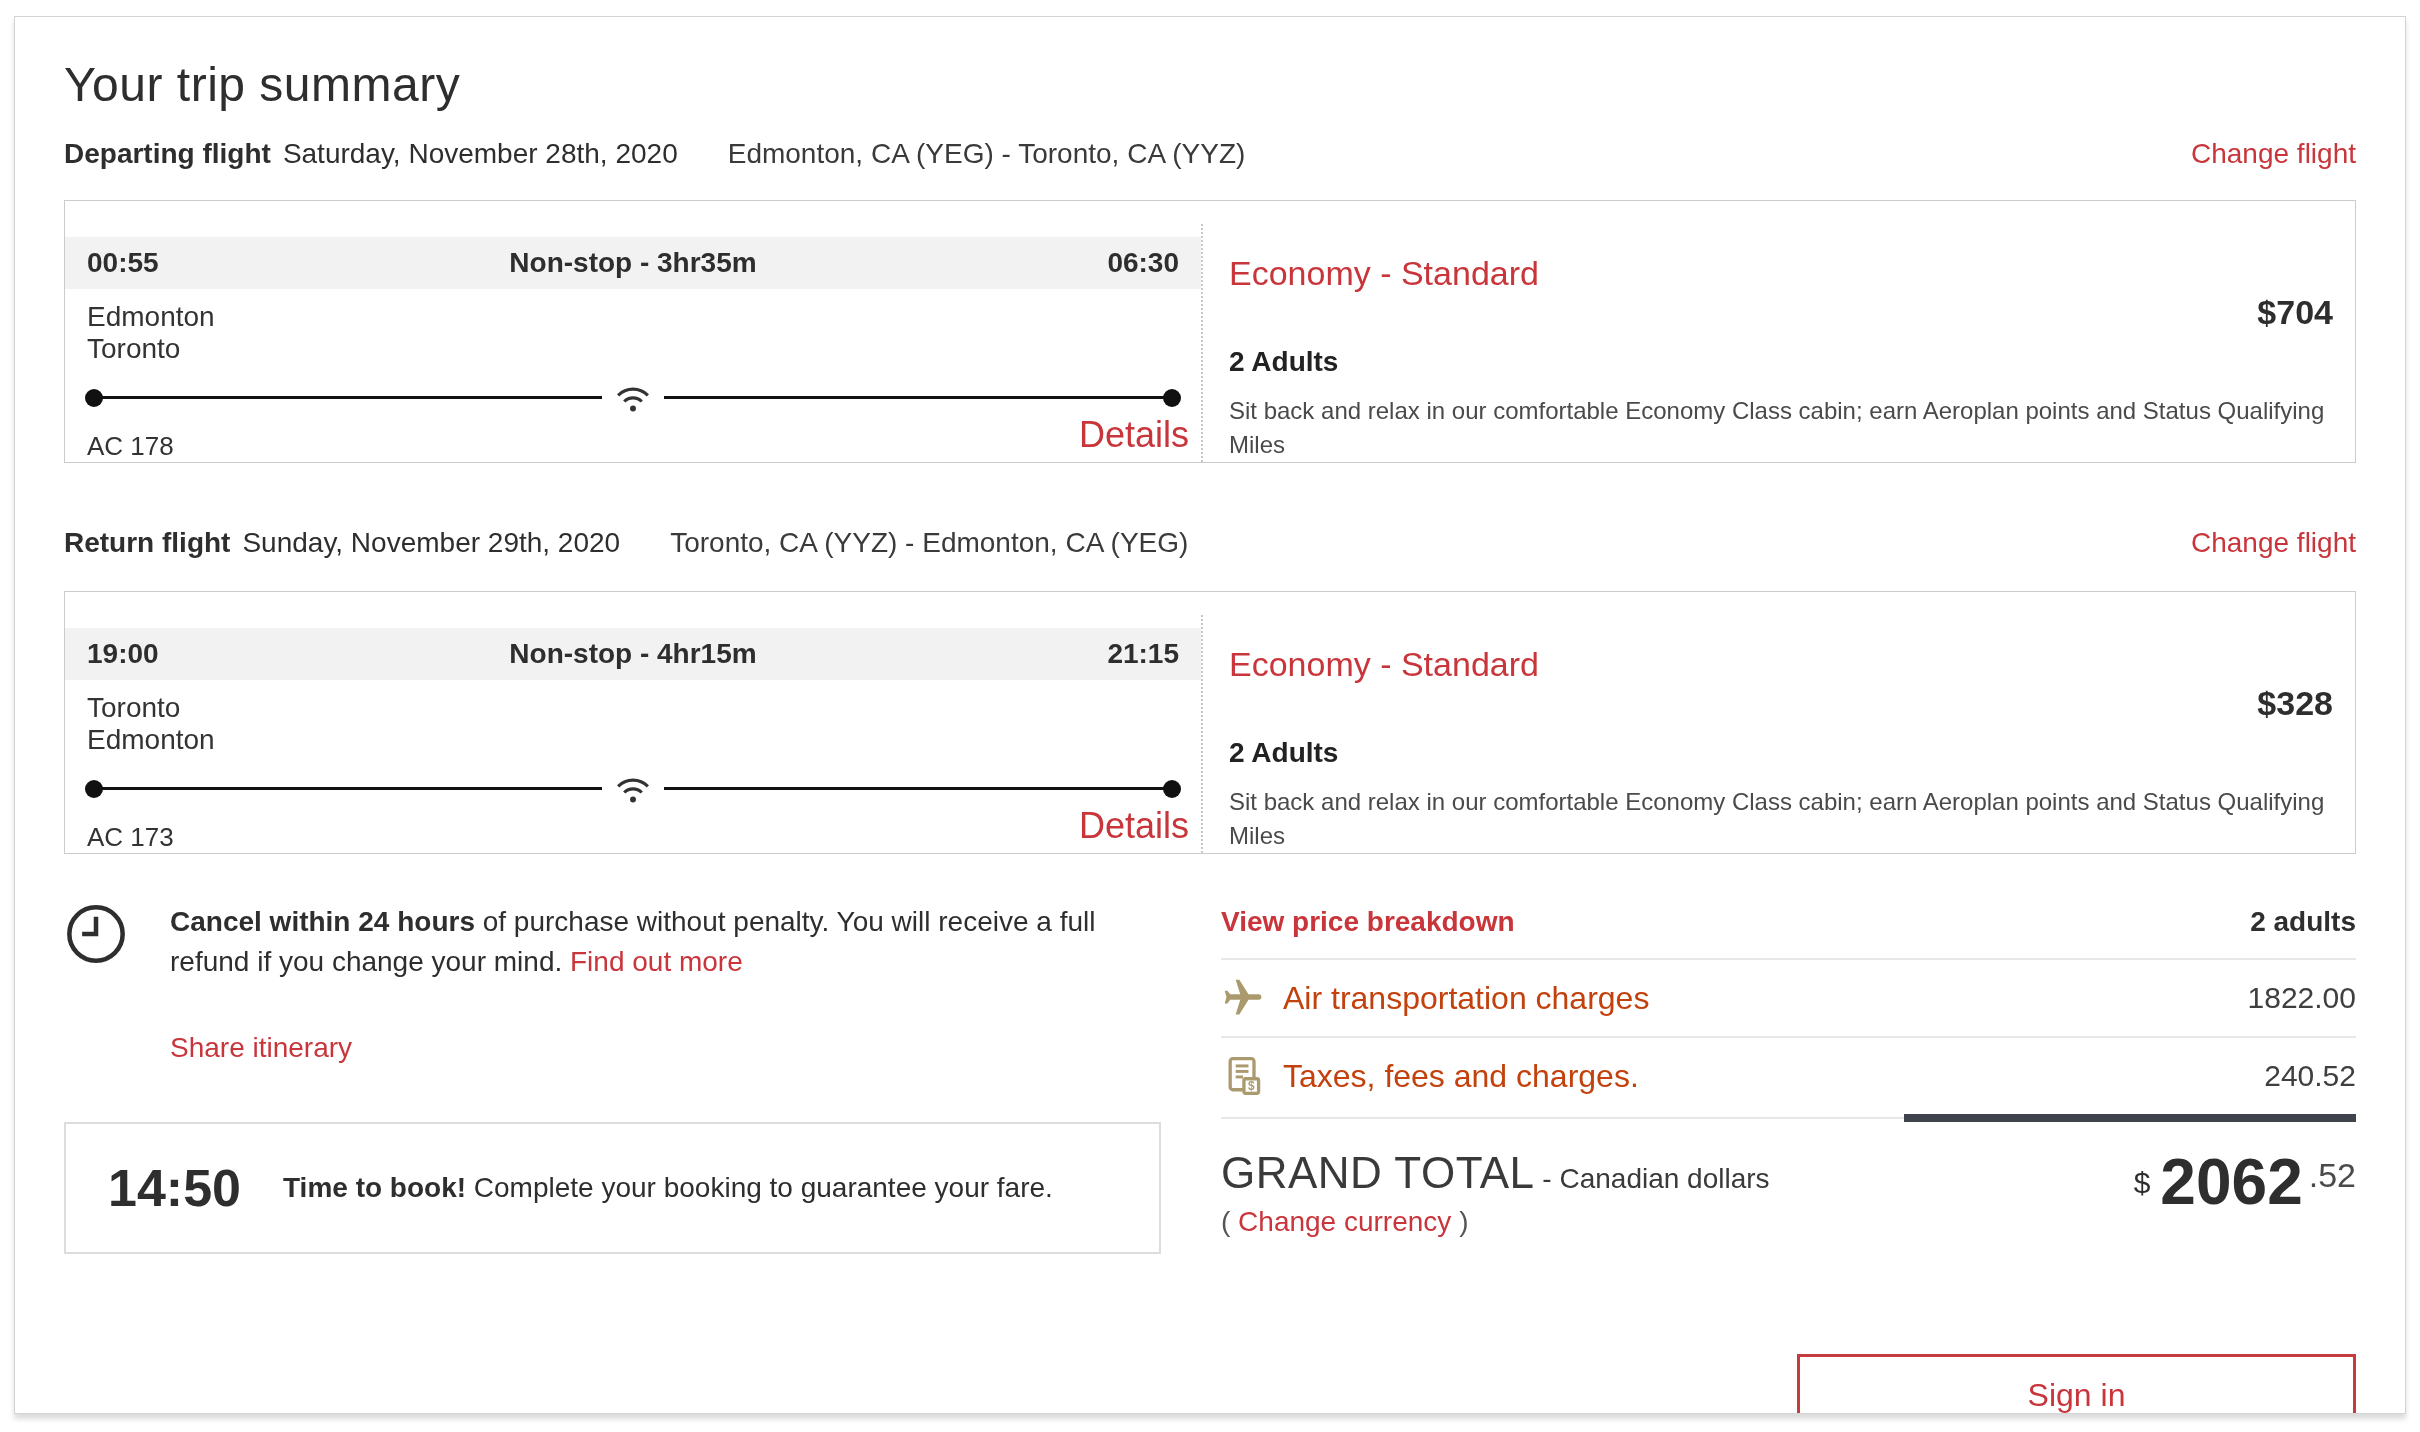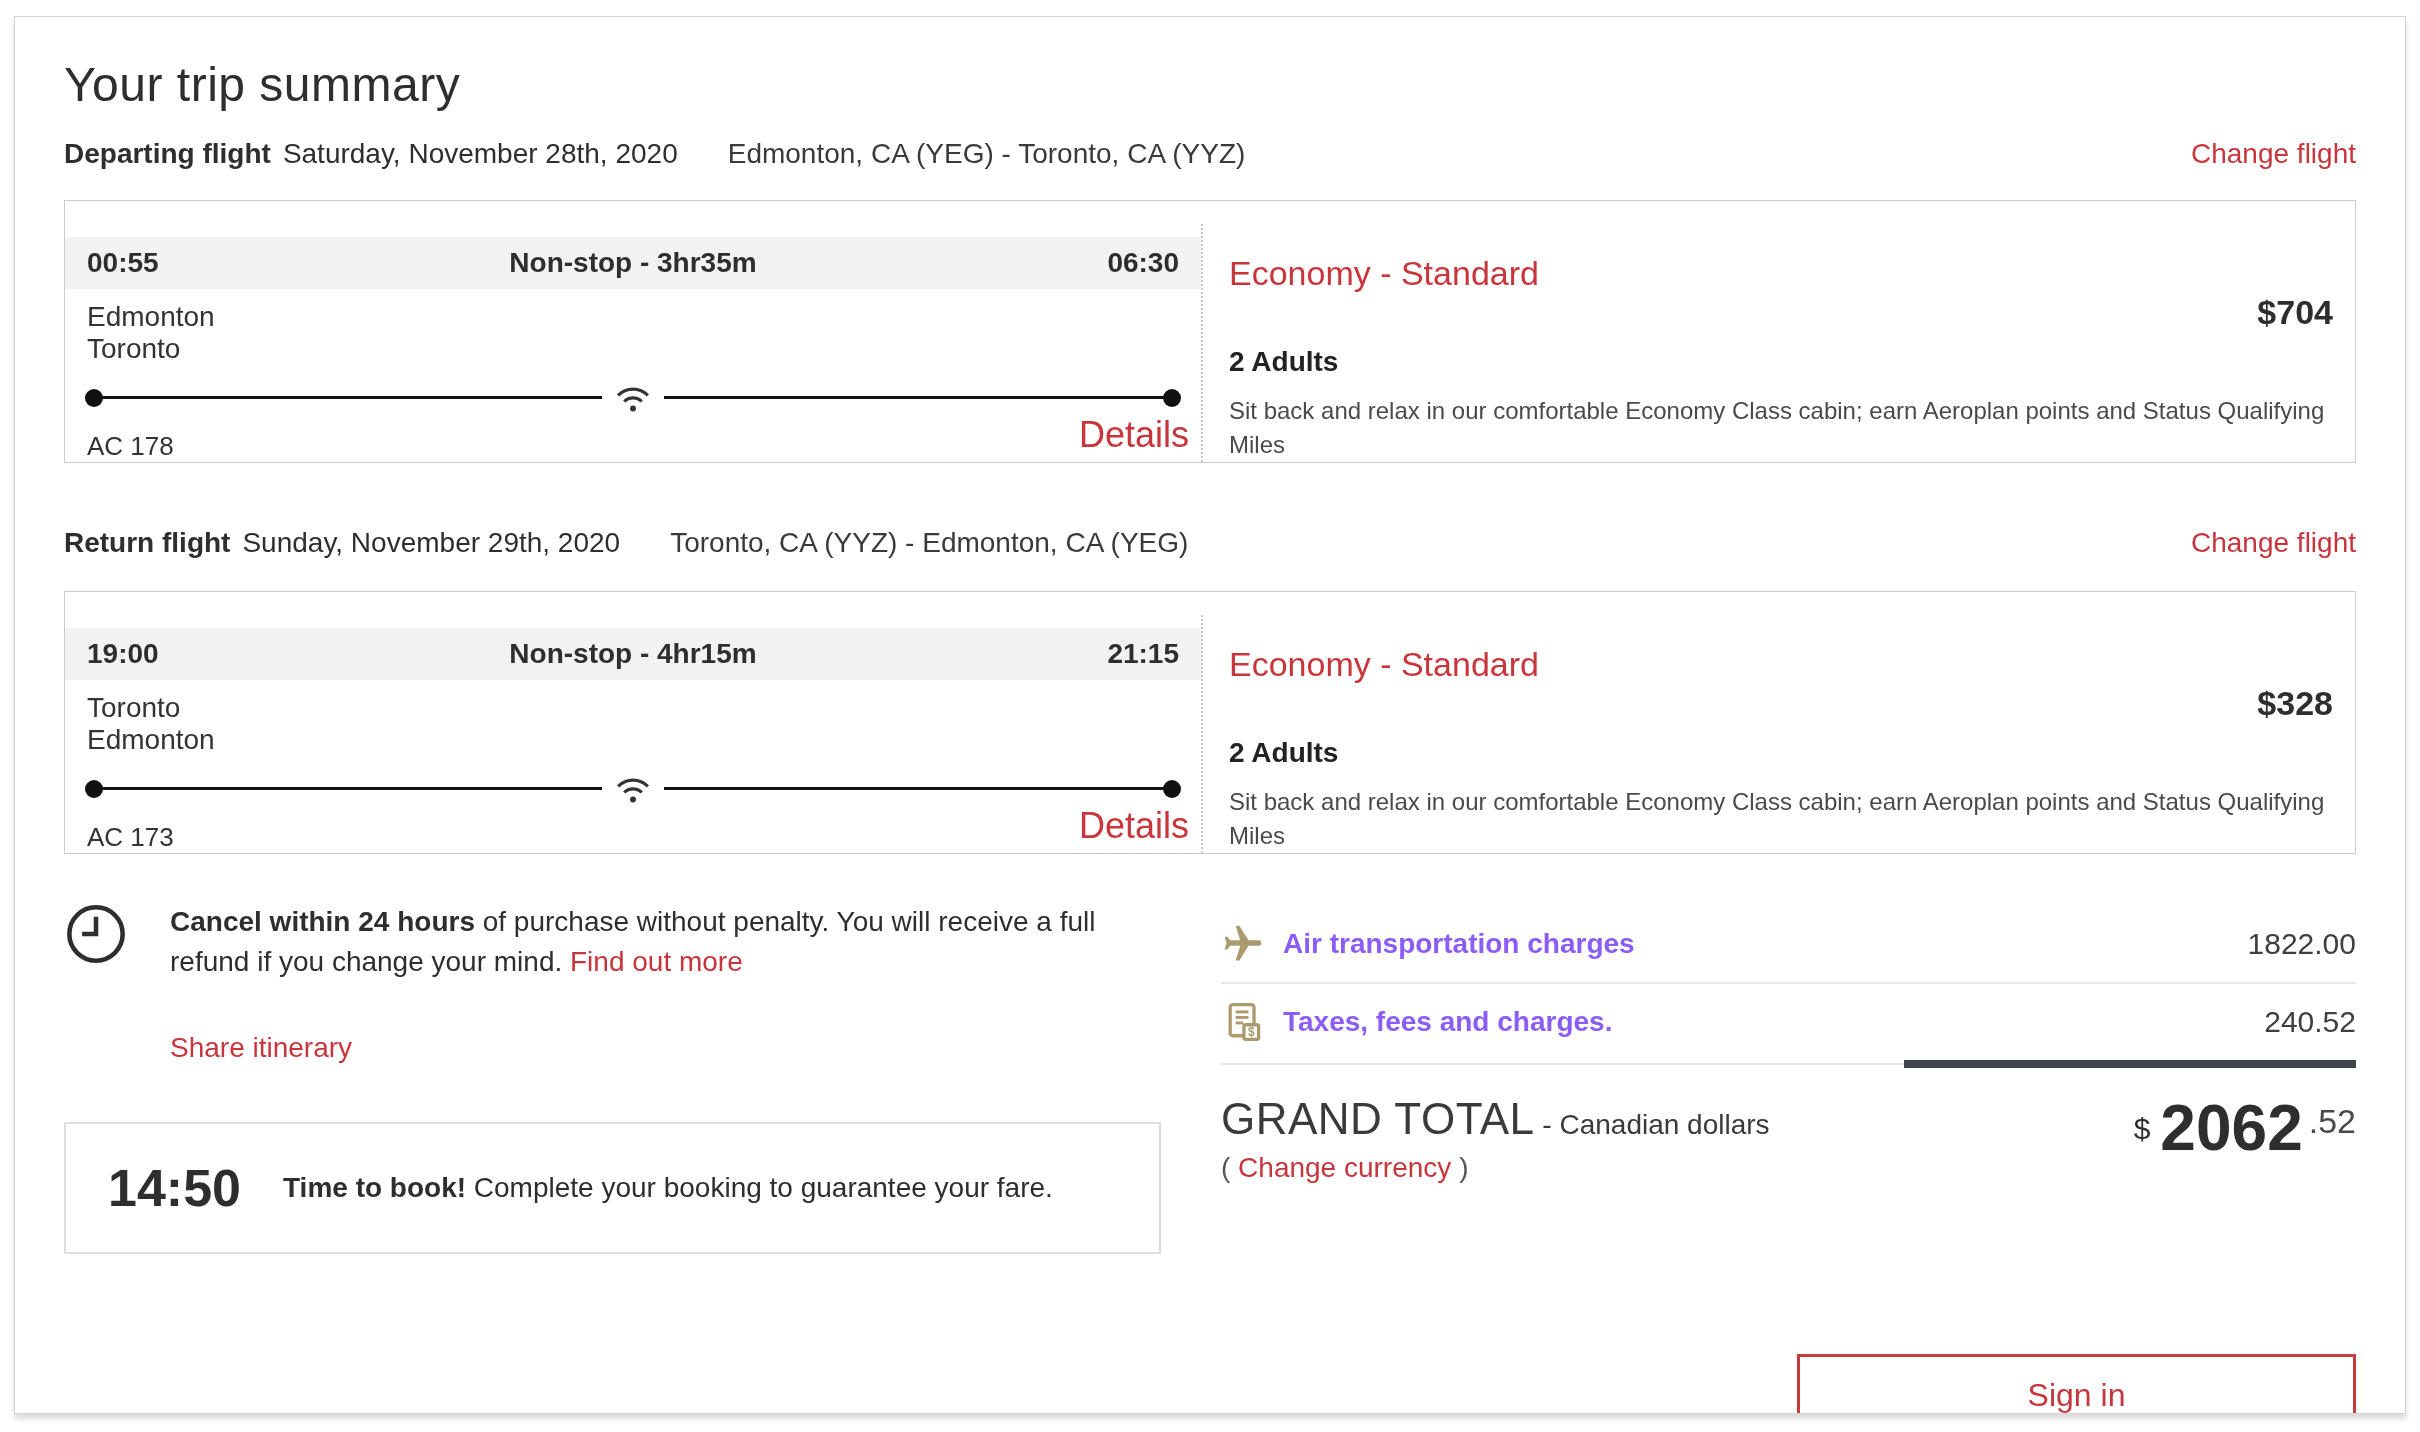--- a/index.html
+++ b/index.html
@@ -66,21 +66,21 @@
   .timer-text{margin-left:42px;font-size:28px;color:#2e2e2e;}
   .b{font-weight:700;}
 
   .bottom-right{margin-left:auto;width:1135px;padding-top:4px;}
   .bd-header{display:flex;align-items:baseline;padding-bottom:20px;border-bottom:2px solid #e7e7e7;}
   .bd-view{font-size:28px;font-weight:700;color:var(--accent-red);cursor:pointer;}
   .bd-adults{margin-left:auto;font-size:28px;font-weight:700;color:#2e2e2e;}
   .bd-row{display:flex;align-items:center;padding:16px 0;}
   .bd-row.rule{border-bottom:2px solid #e7e7e7;}
   .bd-row .ic{width:46px;margin-right:16px;line-height:0;flex:none;}
-  .bd-label{font-size:28px;color:#8b5cf6;font-weight:bold;}
+  .bd-label{font-size:32px;color:#c2410c;}
   .bd-amt{margin-left:auto;font-size:30px;color:#3f3f3f;}
   .total-divider{display:flex;align-items:center;height:8px;}
   .total-divider .light{flex:1;height:2px;background:#e7e7e7;}
   .total-divider .dark{width:452px;height:8px;background:var(--total-bar);}
   .grand{display:flex;margin-top:26px;}
   .gt-line1{font-size:28px;color:#3a3a3a;}
   .gt-label{font-size:44px;font-weight:400;color:#3a3a3a;letter-spacing:.5px;}
   .gt-line2{margin-top:8px;font-size:28px;color:#555;}
   .gt-price{margin-left:auto;display:flex;align-items:flex-start;}
   .gt-symbol{font-size:30px;color:#2e2e2e;margin-top:18px;}
@@ -211,20 +211,24 @@
       </div>
       <div class="timer-box">
         <span class="timer-time">14:50</span>
         <span class="timer-text">
           <span class="b">Time to book!</span><span> Complete your booking to guarantee your fare.</span>
         </span>
       </div>
     </div>
 
     <div class="bottom-right">
+      <div class="bd-header">
+        <a class="bd-view">View price breakdown</a>
+        <span class="bd-adults">2 adults</span>
+      </div>
       <div class="bd-row rule">
         <span class="ic">
           <svg width="44" height="44" viewBox="0 0 24 24">
             <path d="M21 16v-2l-8-5V3.5a1.5 1.5 0 0 0-3 0V9l-8 5v2l8-2.5V19l-2 1.5V22l3.5-1 3.5 1v-1.5L13 19v-5.5l8 2.5z" fill="#ab9a6d" transform="rotate(90 12 12)"></path>
           </svg>
         </span>
         <span class="bd-label">Air transportation charges</span>
         <span class="bd-amt">1822.00</span>
       </div>
       <div class="bd-row">

